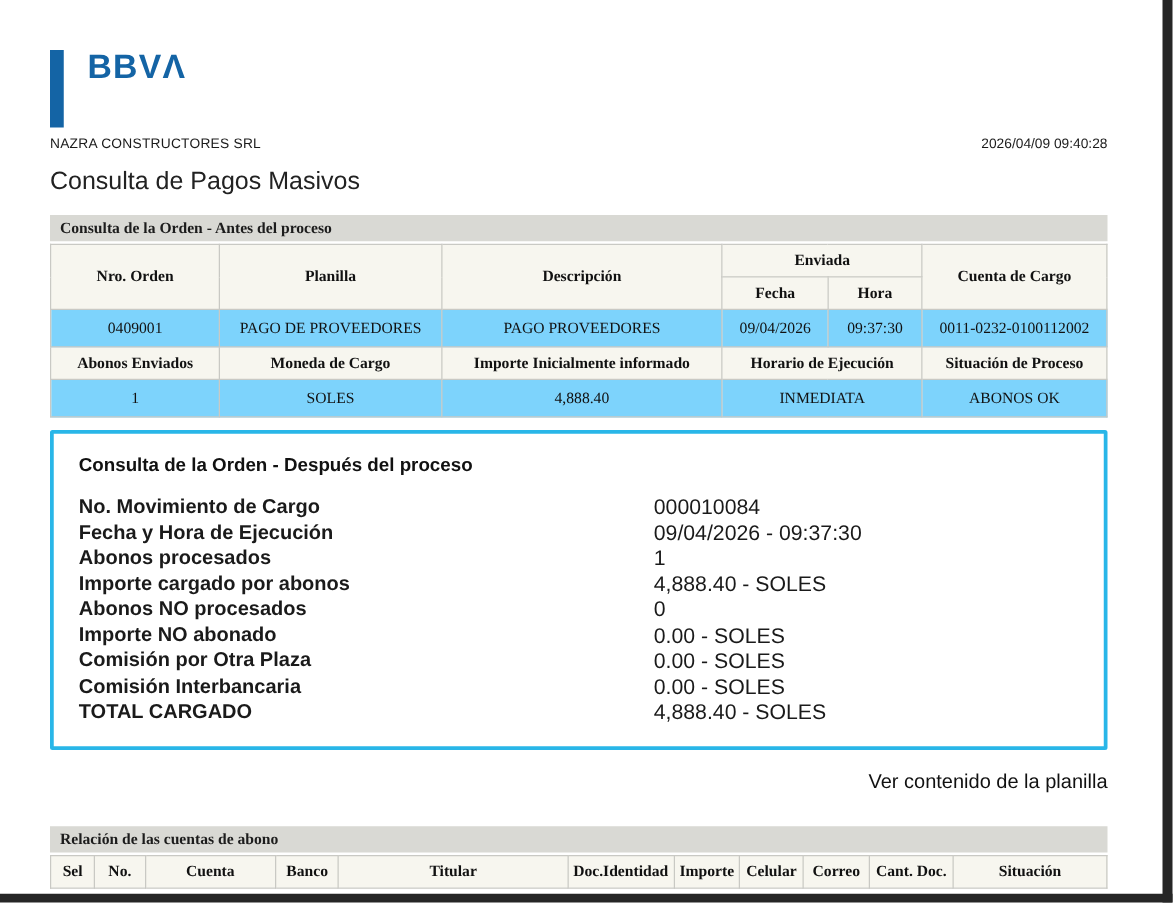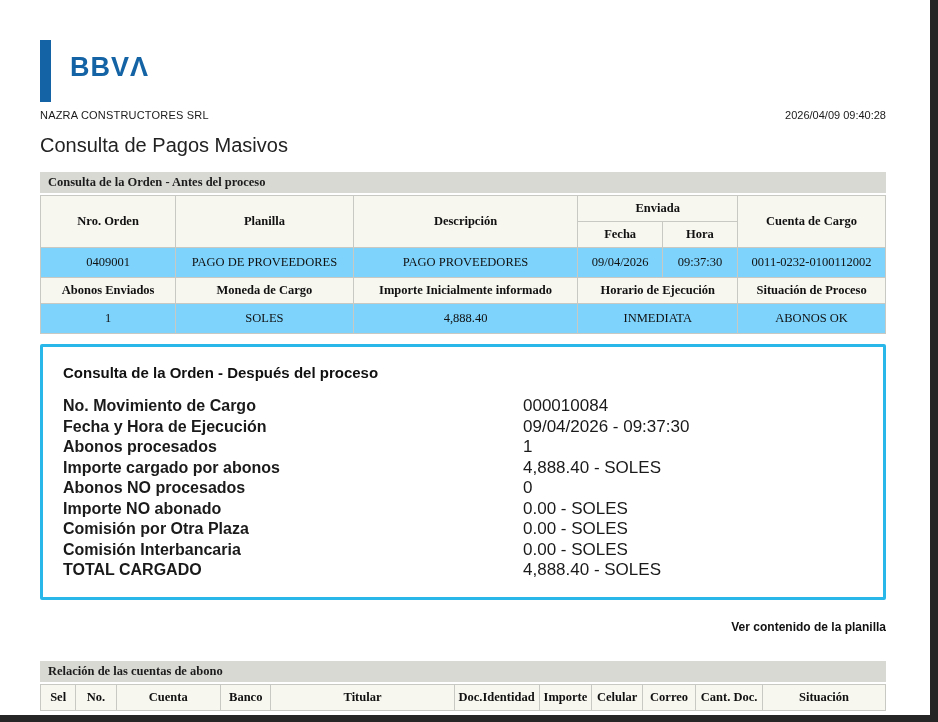--- a/index.html
+++ b/index.html
@@ -14,21 +14,21 @@
   body{
     width:938px;height:722px;
     border-right:8px solid var(--frame-black);
     border-bottom:7px solid var(--frame-black);
     font-family:"Liberation Sans",sans-serif;
     color:#1a1a1a;
     overflow:hidden;
   }
   .page{padding:0 44px 0 40px;}
   
-  .brand-row{display:flex;align-items:center;margin-top:40px;height:62px;}
+  .brand-row{display:flex;align-items:flex-start;margin-top:40px;height:62px;}
   .brand-bar{width:11px;height:62px;background:var(--brand-blue);}
   .brand-logo{
     font-weight:bold;font-size:27px;letter-spacing:1px;
     color:var(--brand-blue);margin-left:19px;line-height:1;
     padding-bottom:8px;
   }
   .top-line{display:flex;justify-content:space-between;align-items:baseline;margin-top:7px;}
   .company{font-size:11px;letter-spacing:.2px;}
   .timestamp{font-size:11px;}
   .page-title{font-size:20px;font-weight:normal;color:#222;margin-top:13px;}
@@ -52,21 +52,21 @@
     border:3px solid var(--highlight-border);
     margin-top:10px;border-radius:2px;
     padding:17px 20px 16px 20px;
   }
   .after-title{font-size:15px;font-weight:bold;color:#111;margin-bottom:15px;}
   .field-row{display:flex;line-height:20.5px;}
   .field-label{font-weight:bold;font-size:16px;width:460px;flex:0 0 460px;}
   .field-value{font-size:17px;}
   
   .link-line{text-align:right;margin-top:17px;}
-  .planilla-link{font-size:12px;font-weight:bold;color:#111;text-decoration:none;cursor:pointer;}
+  .planilla-link{font-size:16px;font-weight:normal;color:#111;text-decoration:none;cursor:pointer;}
   
   .accounts-table col.c-sel{width:4.2%}
   .accounts-table col.c-no{width:4.8%}
   .accounts-table col.c-cuenta{width:12.5%}
   .accounts-table col.c-banco{width:6%}
   .accounts-table col.c-titular{width:22%}
   .accounts-table col.c-doc{width:9.5%}
   .accounts-table col.c-importe{width:6%}
   .accounts-table col.c-celular{width:6%}
   .accounts-table col.c-correo{width:6.3%}

